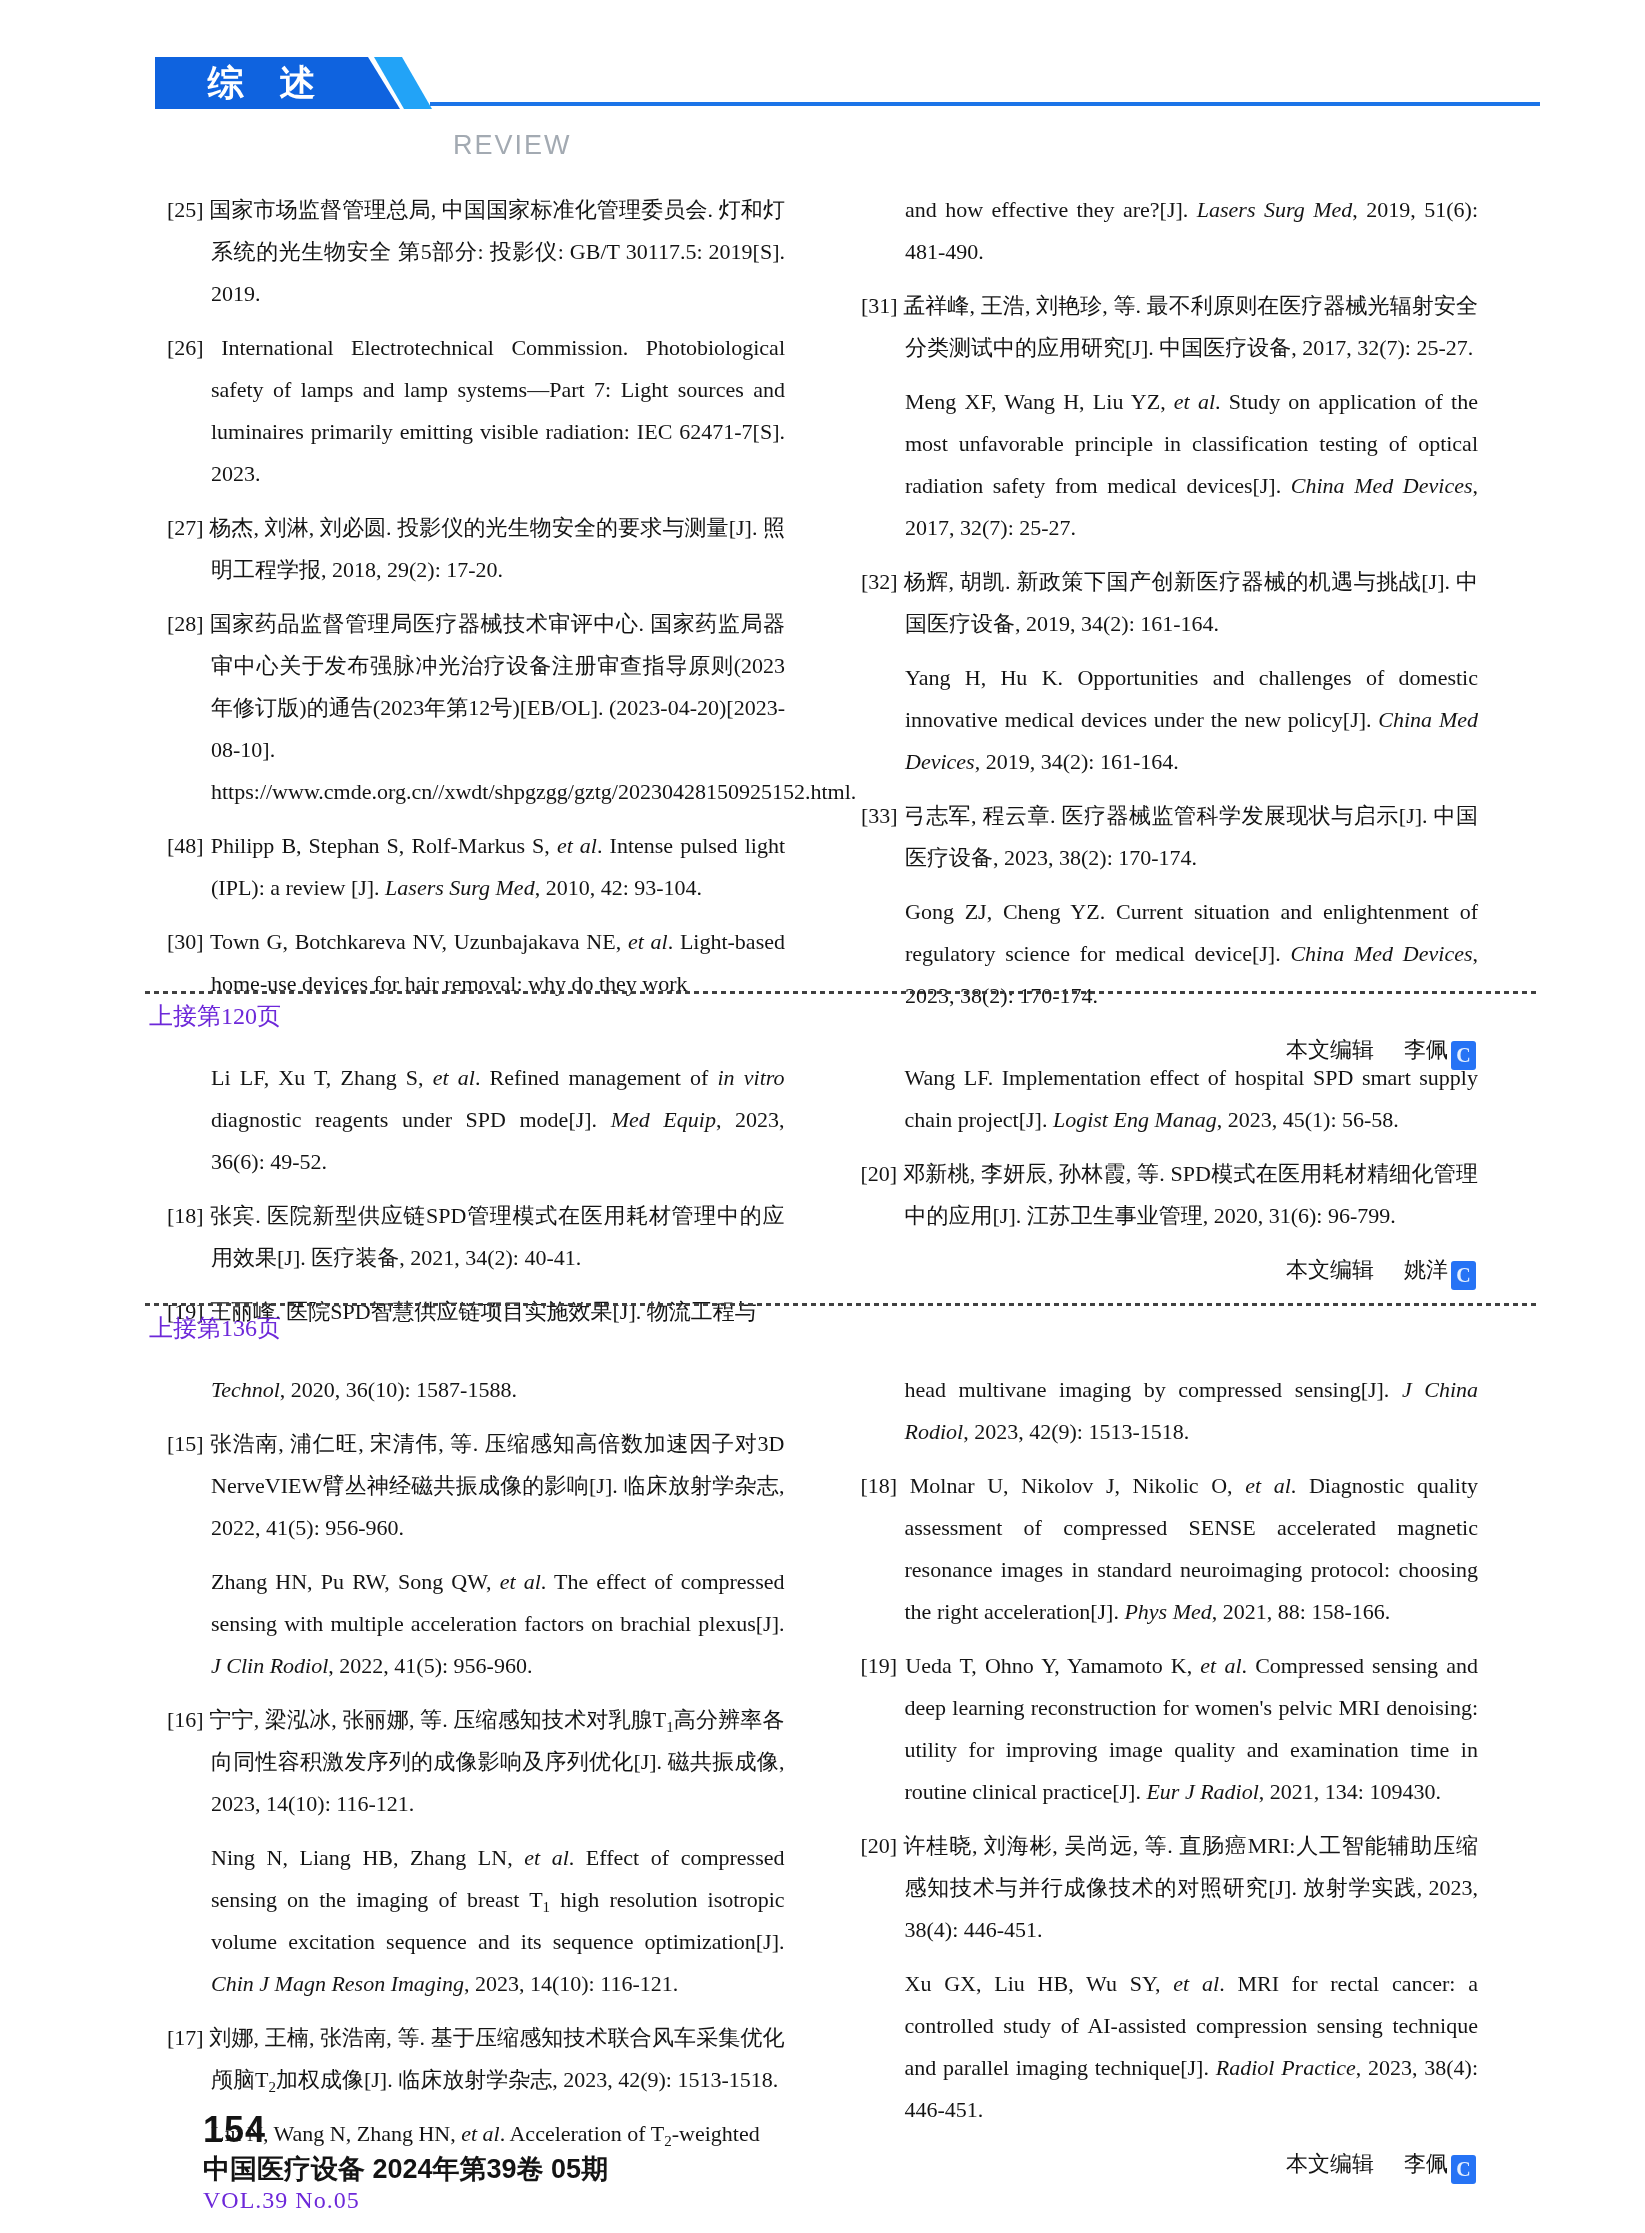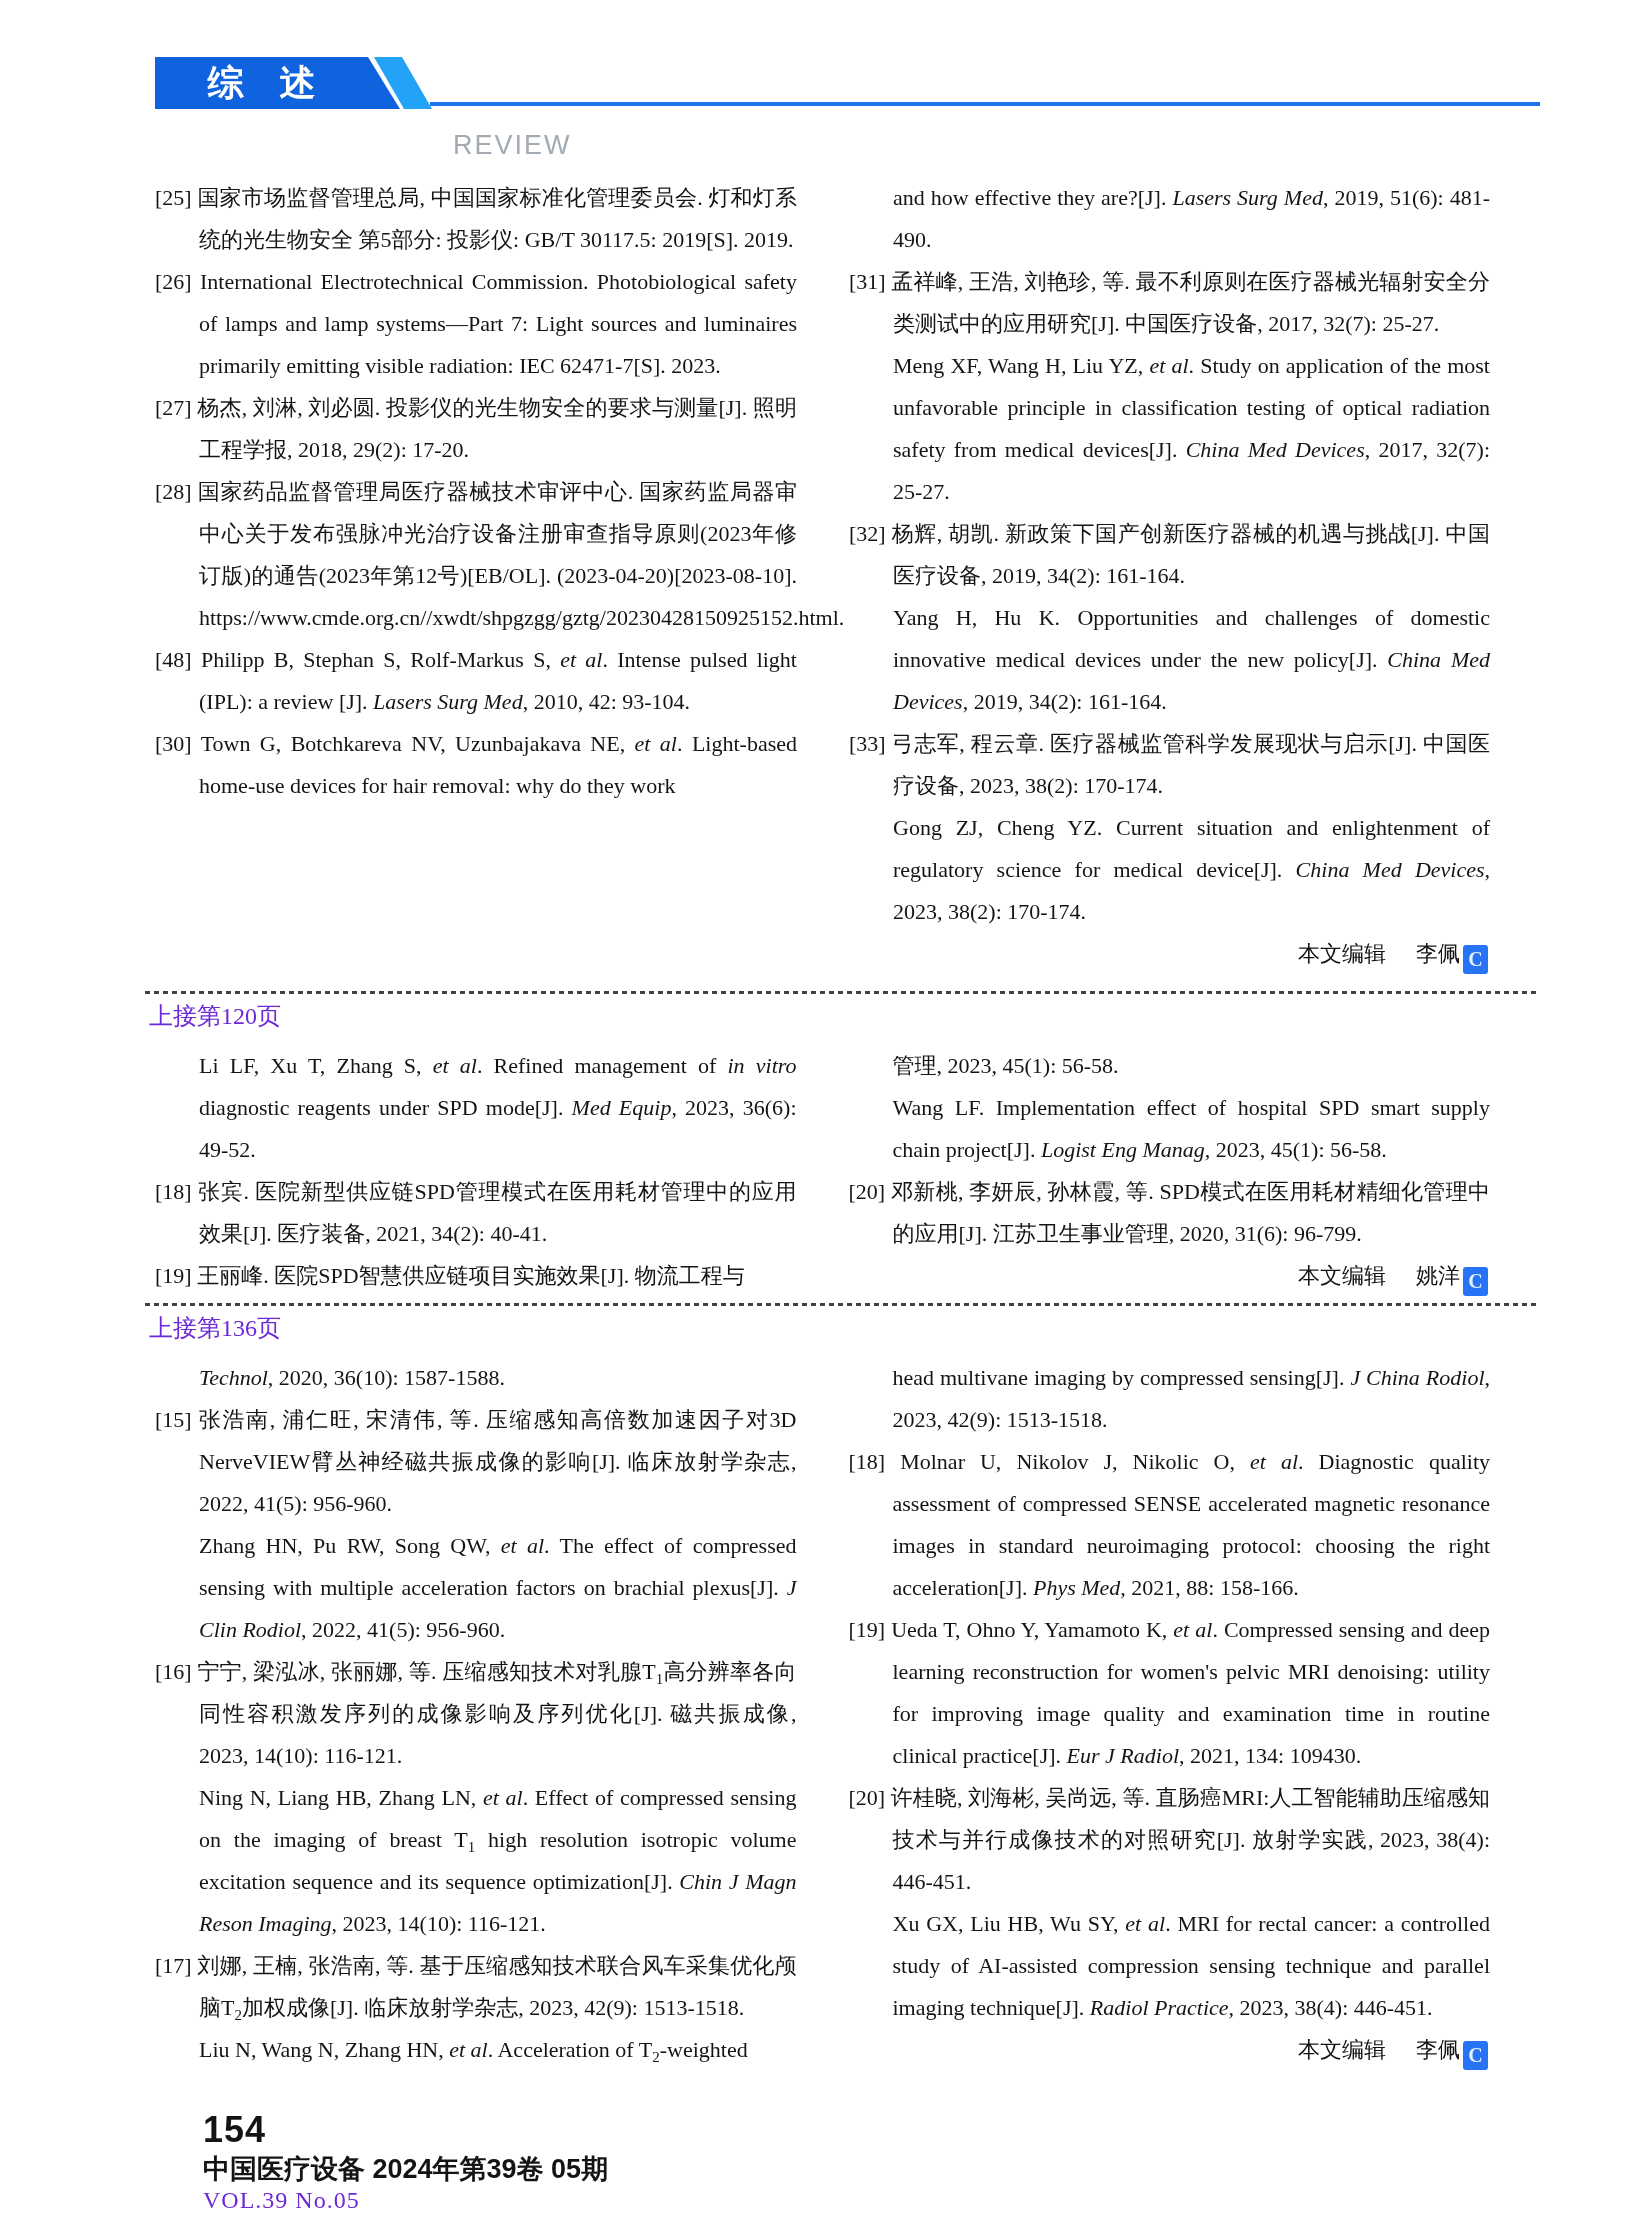--- a/index.html
+++ b/index.html
@@ -18,21 +18,21 @@
     font-size:36px;word-spacing:26px;}
   .review-label{position:absolute;left:453px;top:86px;
     font-family:"Liberation Sans","DejaVu Sans",sans-serif;font-size:27px;
     color:#a3aab2;letter-spacing:2px;margin-top:44px;}
   .header-rule{position:absolute;left:430px;top:102px;width:1110px;height:4px;
     background:#1b74e8;}
 
   
   .refs{position:absolute;left:155px;width:1335px;display:flex;gap:52px;}
   .col{width:642px;}
-  .col p{margin:0;font-size:22px;line-height:42px;text-align:justify;}
+  .col p{margin:12px;font-size:22px;line-height:42px;text-align:justify;}
   p.ref{padding-left:44px;text-indent:-44px;}
   p.trans{padding-left:44px;text-indent:0;}
   .num{white-space:pre;}
   em{font-style:italic;}
   sub{font-size:68%;line-height:0;}
   p.editor{text-align:right;padding-right:2px;}
   .ed-name{margin-left:30px;}
   .endmark{display:inline-block;width:25px;height:29px;background:#2673f5;
     color:#e4efff;text-align:center;line-height:29px;font-size:20px;
     font-weight:700;border-radius:3px;vertical-align:-5px;margin-left:3px;
@@ -91,21 +91,20 @@
   <div class="divider" style="top:991px"></div>
   <div class="cont-label" style="top:999px">上接第120页</div>
 
   <section class="refs" style="top:1045px">
     <div class="col">
         <p class="trans">Li LF, Xu T, Zhang S, <em>et al</em>. Refined management of <em>in vitro</em> diagnostic reagents under SPD mode[J]. <em>Med Equip</em>, 2023, 36(6): 49-52.</p>
         <p class="ref"><span class="num">[18] </span>张宾. 医院新型供应链SPD管理模式在医用耗材管理中的应用效果[J]. 医疗装备, 2021, 34(2): 40-41.</p>
         <p class="ref"><span class="num">[19] </span>王丽峰. 医院SPD智慧供应链项目实施效果[J]. 物流工程与</p>
       </div>
     <div class="col">
-        <p class="trans">管理, 2023, 45(1): 56-58.</p>
         <p class="trans">Wang LF. Implementation effect of hospital SPD smart supply chain project[J]. <em>Logist Eng Manag</em>, 2023, 45(1): 56-58.</p>
         <p class="ref"><span class="num">[20] </span>邓新桃, 李妍辰, 孙林霞, 等. SPD模式在医用耗材精细化管理中的应用[J]. 江苏卫生事业管理, 2020, 31(6): 96-799.</p>
         <p class="editor"><span class="ed-label">本文编辑</span><span class="ed-name">姚洋</span><span class="endmark">C</span></p>
       </div>
   </section>
 
   <div class="divider" style="top:1303px"></div>
   <div class="cont-label" style="top:1311px">上接第136页</div>
 
   <section class="refs" style="top:1357px">

